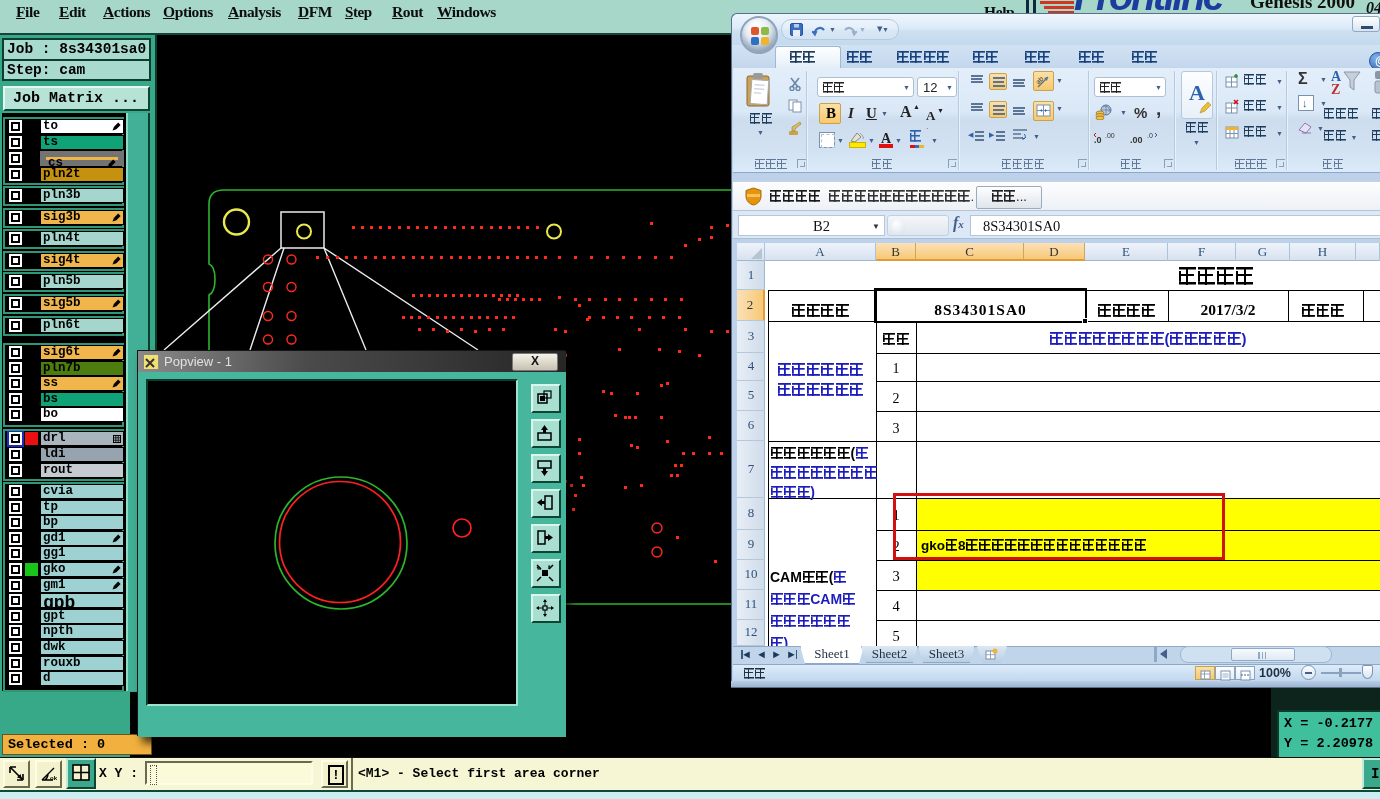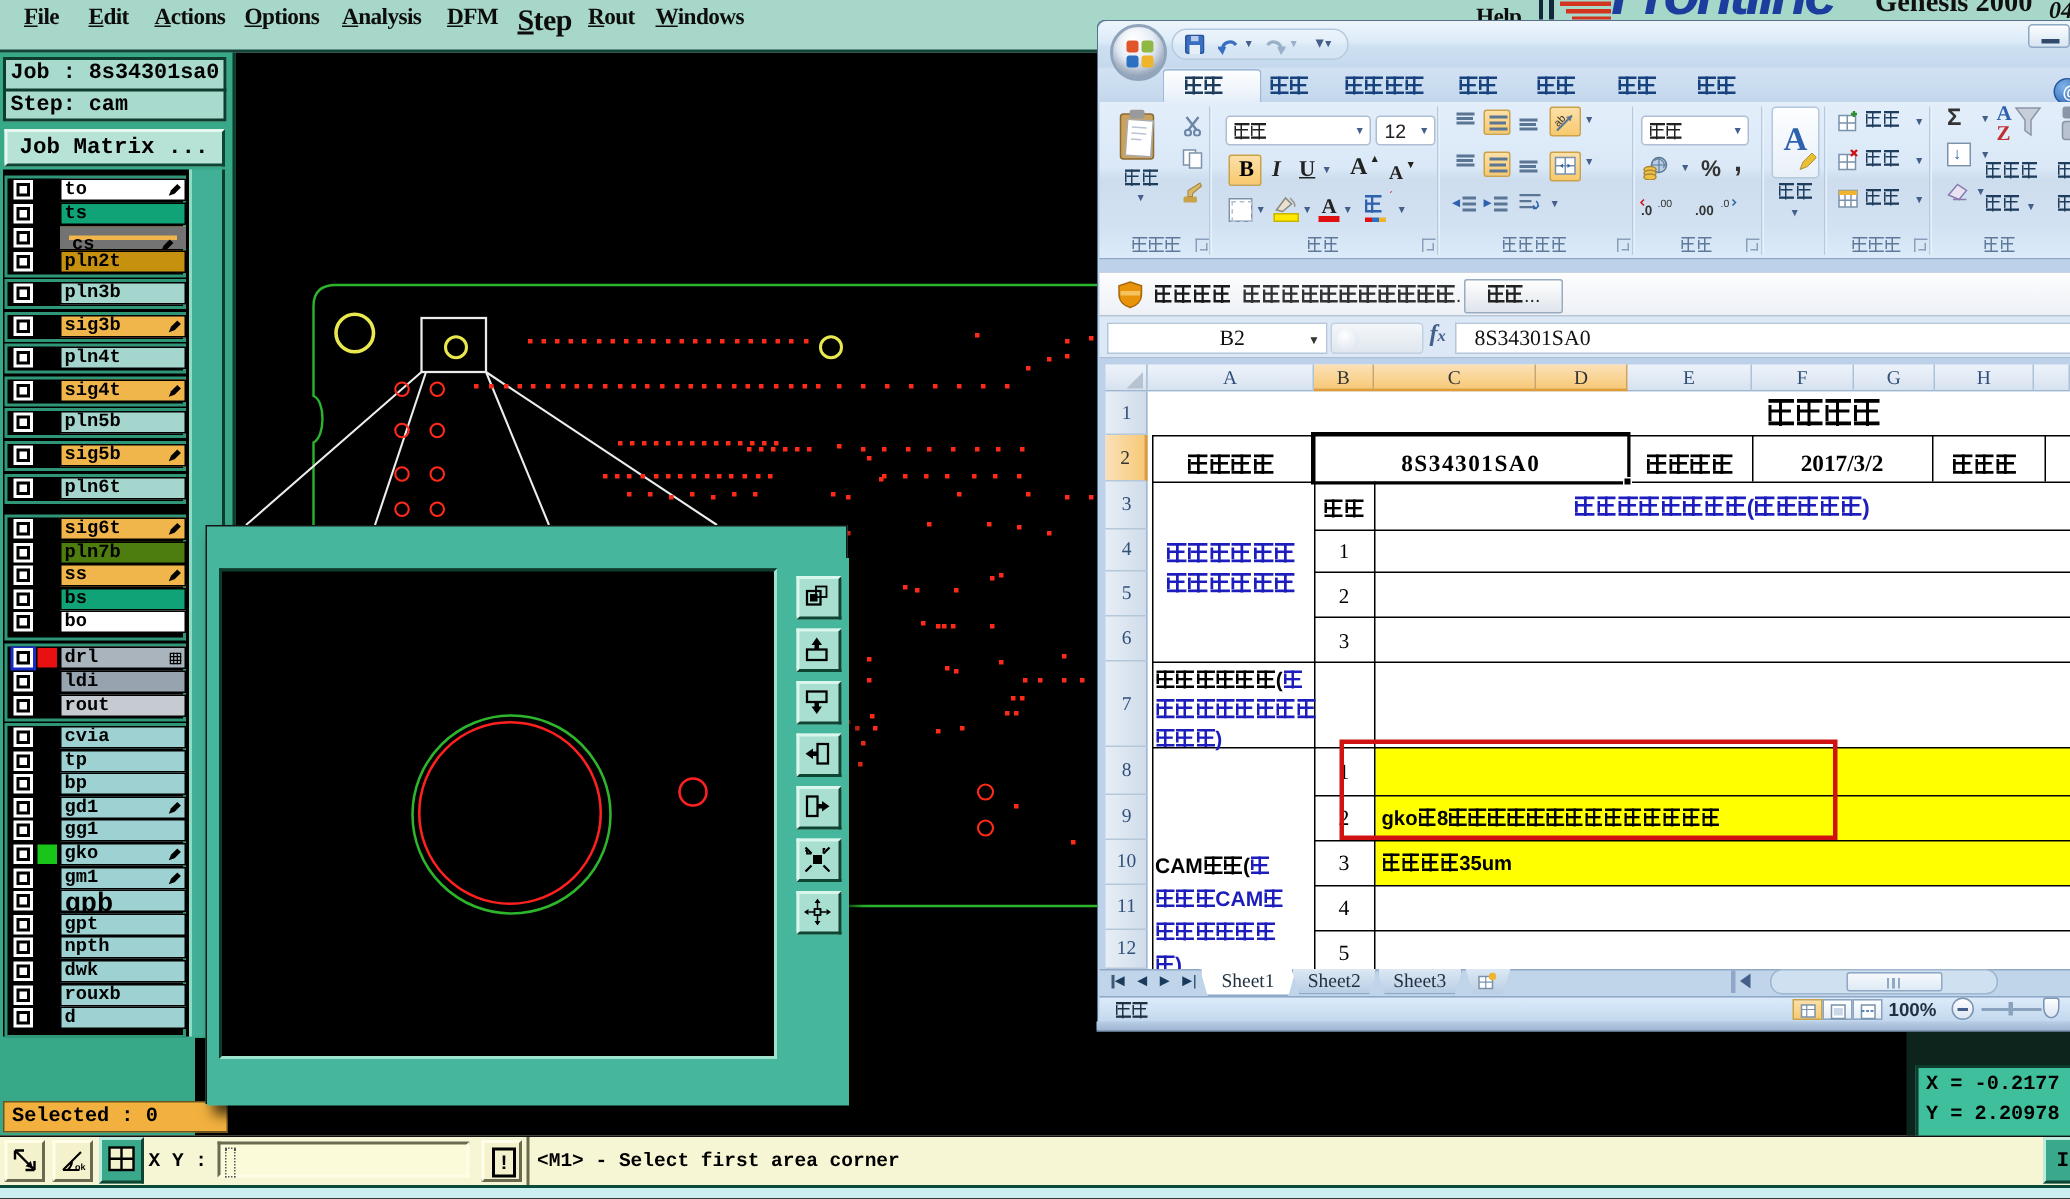--- a/index.html
+++ b/index.html
@@ -15,21 +15,21 @@
  linear-gradient(currentColor,currentColor) 50% 50%/14% 100% no-repeat}
 .bl{color:#1d1dbe}
 </style></head><body>
 <div class="a" style="left:0;top:0;width:1380px;height:35px;background:#a6d7c8;border-bottom:2px solid #16443a"></div>
 <div class="a" style="left:16px;top:3px;font-size:15.5px"><span class="ser" style="font-weight:bold;color:#0d0d0d;letter-spacing:-0.4px"><u>F</u>ile</span></div>
 <div class="a" style="left:59px;top:3px;font-size:15.5px"><span class="ser" style="font-weight:bold;color:#0d0d0d;letter-spacing:-0.4px"><u>E</u>dit</span></div>
 <div class="a" style="left:103px;top:3px;font-size:15.5px"><span class="ser" style="font-weight:bold;color:#0d0d0d;letter-spacing:-0.4px"><u>A</u>ctions</span></div>
 <div class="a" style="left:163px;top:3px;font-size:15.5px"><span class="ser" style="font-weight:bold;color:#0d0d0d;letter-spacing:-0.4px"><u>O</u>ptions</span></div>
 <div class="a" style="left:228px;top:3px;font-size:15.5px"><span class="ser" style="font-weight:bold;color:#0d0d0d;letter-spacing:-0.4px"><u>A</u>nalysis</span></div>
 <div class="a" style="left:298px;top:3px;font-size:15.5px"><span class="ser" style="font-weight:bold;color:#0d0d0d;letter-spacing:-0.4px"><u>D</u>FM</span></div>
-<div class="a" style="left:345px;top:3px;font-size:20px"><span class="ser" style="font-weight:bold;color:#0d0d0d;letter-spacing:-0.4px"><u>S</u>tep</span></div>
+<div class="a" style="left:345px;top:3px;font-size:15px"><span class="ser" style="font-weight:bold;color:#0d0d0d;letter-spacing:-0.4px"><u>S</u>tep</span></div>
 <div class="a" style="left:392px;top:3px;font-size:15.5px"><span class="ser" style="font-weight:bold;color:#0d0d0d;letter-spacing:-0.4px"><u>R</u>out</span></div>
 <div class="a" style="left:437px;top:3px;font-size:15.5px"><span class="ser" style="font-weight:bold;color:#0d0d0d;letter-spacing:-0.4px"><u>W</u>indows</span></div>
 <div class="a" style="left:984px;top:3px;font-size:15.5px"><span class="ser" style="font-weight:bold;color:#0d0d0d;letter-spacing:-0.4px"><u>H</u>elp</span></div>
 <div class="a" style="left:1026px;top:0;width:11px;height:13px;background:repeating-linear-gradient(90deg,#14283c 0 3px,rgba(0,0,0,0) 3px 7px)"></div>
 <div class="a" style="left:1040px;top:1px;width:34px;height:3px;background:#d23420"></div>
 <div class="a" style="left:1044px;top:6px;width:30px;height:3px;background:#d23420"></div>
 <div class="a" style="left:1048px;top:11px;width:26px;height:2px;background:#d23420"></div>
 <div class="a" style="left:1074px;top:-26px;font-style:italic;font-weight:bold;font-size:40px;letter-spacing:-2.5px;color:#1c3c9e">Frontline</div>
 <div class="a" style="left:1250px;top:-9px;font-size:19px"><span class="ser" style="font-weight:bold;color:#101010;letter-spacing:0px">Genesis 2000</span></div>
 <svg class="a" style="left:0;top:0;width:1380px;height:799px" viewBox="0 0 1380 799">
@@ -493,20 +493,27 @@
 <div class="a" style="left:351px;top:758px;width:2px;height:32px;background:#6b6a50"></div>
 <div class="a" style="left:358px;top:765px;font-size:13px"><span class="mono">&lt;M1&gt; - Select first area corner</span></div>
 <div class="a" style="left:1362px;top:758px;width:18px;height:31px;background:#3aa98b;border-top:2px solid #bfeade;border-left:2px solid #bfeade;border-bottom:2px solid #0f4433"><span class="mono" style="font-size:14px;margin-left:7px;line-height:28px">I</span></div>
 <div class="a" style="left:0;top:790px;width:1380px;height:9px;background:#cdeef0;border-top:2px solid #0a4a3a"></div>
 <div class="a" style="left:1271px;top:688px;width:109px;height:69px;background:#0c241c"></div>
 <div class="a" style="left:1277px;top:710px;width:103px;height:47px;background:#3fbf9c;border-top:2px solid #0d3b2c;border-left:2px solid #0d3b2c">
     <span class="mono" style="font-size:13.5px;position:absolute;left:5px;top:4px">X = -0.2177</span>
     <span class="mono" style="font-size:13.5px;position:absolute;left:5px;top:24px">Y = 2.20978</span>
   </div>
 <div class="a" style="left:137px;top:350px;width:428px;height:386px;z-index:5;border:1px solid #161616;box-shadow:5px 7px 8px rgba(0,0,0,.7);background:#46b79c">
+    <div class="a" style="left:0;top:0;width:428px;height:21px;background:linear-gradient(90deg,#8a8a8a,#4a4a4a 40%,#262626)">
+      <div style="position:absolute;left:5px;top:3px;width:14px;height:14px;background:#f2e070;border:1px solid #888"><svg width="12" height="12" viewBox="0 0 12 12">
+          <path d="M2,2 L10,10 M10,2 L2,10" stroke="#333" stroke-width="2"></path>
+        </svg></div>
+      <span style="position:absolute;left:26px;top:3px;font-size:13px;color:#e0e0e0">Popview - 1</span>
+      <div style="position:absolute;left:374px;top:2px;width:44px;height:16px;background:linear-gradient(#f5f2e8,#c6c1b2);border:1px solid #777;border-radius:2px;text-align:center;font-weight:bold;font-size:12px;line-height:15px;color:#111">X</div>
+    </div>
     <div class="a" style="left:0;top:21px;width:428px;height:365px;background:#46b79c"></div>
     <div class="a" style="left:8px;top:28px;width:372px;height:327px;background:#000;border-top:2px solid #0d3b2c;border-left:2px solid #0d3b2c;border-right:2px solid #9fe3cf;border-bottom:2px solid #9fe3cf"><svg width="368" height="323" viewBox="0 0 368 323">
         <circle cx="193" cy="162" r="66" fill="none" stroke="#2db52c" stroke-width="1.7"></circle>
         <circle cx="192" cy="161" r="60.5" fill="none" stroke="#ff2020" stroke-width="1.7"></circle>
         <circle cx="314" cy="147" r="9" fill="none" stroke="#ff2020" stroke-width="1.7"></circle>
       </svg></div>
     <div class="a" style="left:393px;top:33px;width:30px;height:29px;background:#a8dfd0;border-top:2px solid #d9f6ec;border-left:2px solid #d9f6ec;border-right:2px solid #0f4433;border-bottom:2px solid #0f4433"><svg width="18" height="18" viewBox="0 0 18 18" style="margin:3px">
         <rect x="2" y="5" width="9" height="9" fill="none" stroke="#000" stroke-width="1.5"></rect>
         <rect x="8" y="2" width="7" height="7" fill="none" stroke="#000" stroke-width="1.2"></rect>
         <rect x="4" y="7" width="5" height="5" fill="#000"></rect>
@@ -931,21 +938,20 @@
     <div class="a" style="left:145px;top:406px;width:40px;text-align:center"><span class="ser" style="font-size:14px">3</span></div>
     <div class="a" style="left:34px;top:347px;width:111px;text-align:center;font-size:15px;font-weight:bold;color:#1d1dbe;line-height:20px"><i class="z"></i><i class="z"></i><i class="z"></i><i class="z"></i><i class="z"></i><i class="z"></i><br><i class="z"></i><i class="z"></i><i class="z"></i><i class="z"></i><i class="z"></i><i class="z"></i></div>
     <div class="a" style="left:39px;top:431px;width:110px;font-size:14px;font-weight:bold;line-height:19.5px;color:#000;white-space:nowrap"><i class="z"></i><i class="z"></i><i class="z"></i><i class="z"></i><i class="z"></i><i class="z"></i>(<span class="bl"><i class="z"></i></span><br><span class="bl"><i class="z"></i><i class="z"></i><i class="z"></i><i class="z"></i><i class="z"></i><i class="z"></i><i class="z"></i><i class="z"></i></span><br><span class="bl"><i class="z"></i><i class="z"></i><i class="z"></i>)</span></div>
     <div class="a" style="left:39px;top:553px;width:110px;font-size:14px;font-weight:bold;line-height:22px;color:#000;white-space:nowrap">CAM<i class="z"></i><i class="z"></i>(<span class="bl"><i class="z"></i></span><br><span class="bl"><i class="z"></i><i class="z"></i><i class="z"></i>CAM<i class="z"></i></span><br><span class="bl"><i class="z"></i><i class="z"></i><i class="z"></i><i class="z"></i><i class="z"></i><i class="z"></i></span><br><span class="bl"><i class="z"></i>)</span></div>
     <div class="a" style="left:145px;top:493px;width:40px;text-align:center"><span class="ser" style="font-size:14.5px">1</span></div>
     <div class="a" style="left:145px;top:524px;width:40px;text-align:center"><span class="ser" style="font-size:14.5px">2</span></div>
     <div class="a" style="left:145px;top:554px;width:40px;text-align:center"><span class="ser" style="font-size:14.5px">3</span></div>
     <div class="a" style="left:145px;top:584px;width:40px;text-align:center"><span class="ser" style="font-size:14.5px">4</span></div>
     <div class="a" style="left:145px;top:614px;width:40px;text-align:center"><span class="ser" style="font-size:14.5px">5</span></div>
     <div class="a" style="left:190px;top:525px;width:340px;font-size:13.5px;font-weight:bold;z-index:3;white-space:nowrap">gko<i class="z"></i>8<i class="z"></i><i class="z"></i><i class="z"></i><i class="z"></i><i class="z"></i><i class="z"></i><i class="z"></i><i class="z"></i><i class="z"></i><i class="z"></i><i class="z"></i><i class="z"></i><i class="z"></i><i class="z"></i></div>
-    <div class="a" style="left:190px;top:555px;width:320px;font-size:13.5px;font-weight:bold;z-index:3;white-space:nowrap"><i class="z"></i><i class="z"></i><i class="z"></i><i class="z"></i>35um</div>
     <div class="a" style="left:2px;top:633px;width:647px;height:18px;background:#c0d5ea;border-top:1px solid #8fa8c8"></div>
     <div class="a" style="left:8px;top:633px;width:15px;height:18px;font-size:11px;color:#1a3a5c;text-align:center;line-height:17px">◄<div style="position:absolute;left:2px;top:4px;width:1.5px;height:9px;background:#3c5a78"></div></div>
     <div class="a" style="left:23px;top:633px;width:15px;height:18px;font-size:11px;color:#1a3a5c;text-align:center;line-height:17px">◄</div>
     <div class="a" style="left:38px;top:633px;width:15px;height:18px;font-size:11px;color:#1a3a5c;text-align:center;line-height:17px">►</div>
     <div class="a" style="left:53px;top:633px;width:15px;height:18px;font-size:11px;color:#1a3a5c;text-align:center;line-height:17px">►<div style="position:absolute;right:2px;top:4px;width:1.5px;height:9px;background:#3c5a78"></div></div>
     <div class="a" style="left:69px;top:633px;width:64px;height:18px;background:#fff;border:1px solid #8fa8c8;border-top:none;clip-path:polygon(0 0,100% 0,92% 100%,8% 100%)">
       <div class="ser" style="text-align:center;font-size:13px;color:#1f3040;line-height:16px">Sheet1</div>
     </div>
     <div class="a" style="left:130px;top:633px;width:57px;height:17px;background:linear-gradient(#dce8f4,#b9cee4);border:1px solid #8fa8c8;border-top:none;clip-path:polygon(0 0,100% 0,91% 100%,9% 100%)">
       <div class="ser" style="text-align:center;font-size:13px;color:#1f3040;line-height:15px">Sheet2</div>

